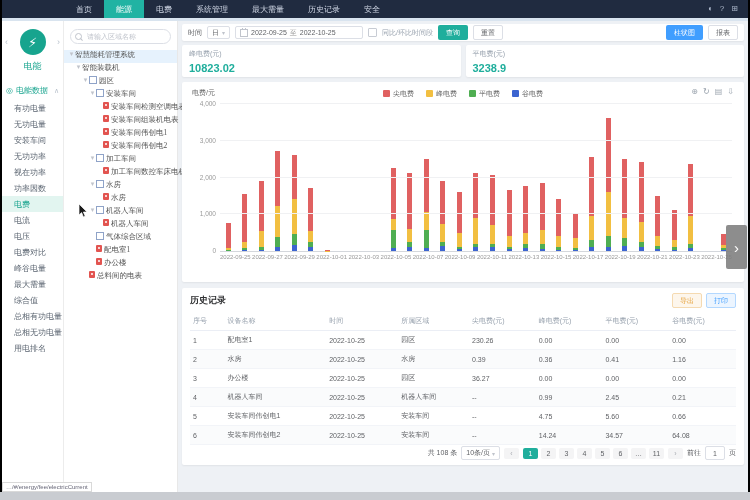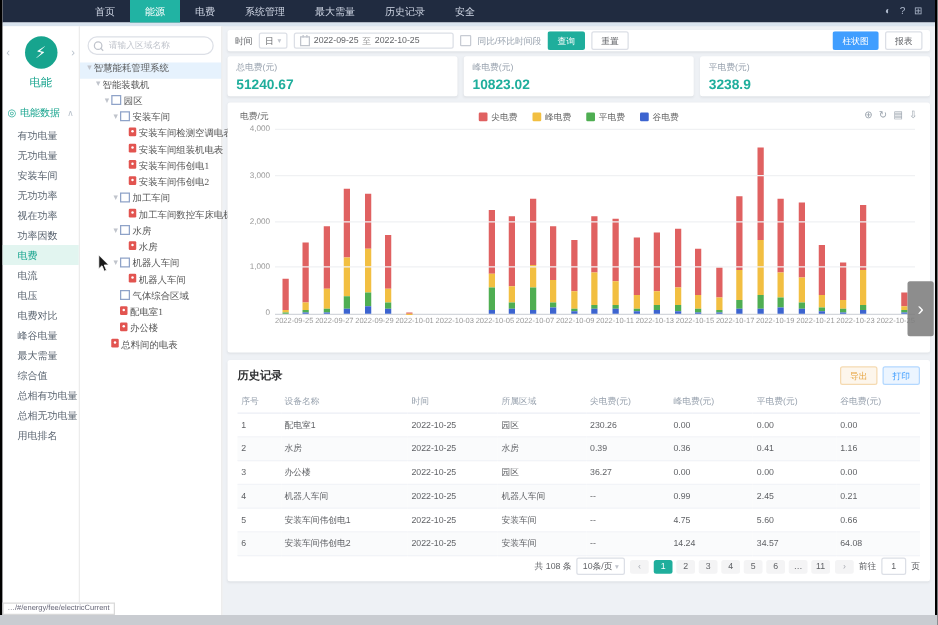--- a/index.html
+++ b/index.html
@@ -268,24 +268,20 @@
       <span class="chk"></span>
       <span style="color:#98a2ae;">同比/环比时间段</span>
       <button class="btn teal">查询</button>
       <button class="btn plain">重置</button>
       <span class="spacer"></span>
       <button class="btn blue">柱状图</button>
       <button class="btn plain">报表</button>
     </div>
 
     <div class="stats">
-      <div class="card stat">
-        <div class="lb">总电费(元)</div>
-          <div class="vl">51240.67</div>
-      </div>
       <div class="card stat">
         <div class="lb">峰电费(元)</div>
           <div class="vl">10823.02</div>
       </div>
       <div class="card stat">
         <div class="lb">平电费(元)</div>
           <div class="vl">3238.9</div>
       </div>
     </div>
 

